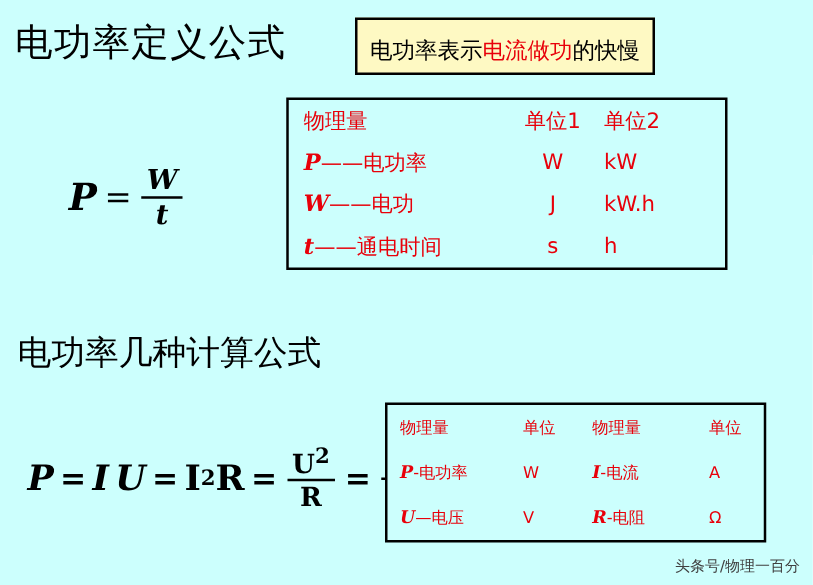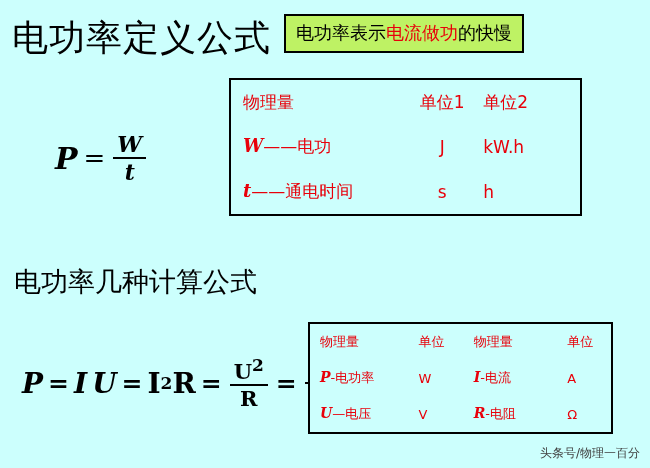--- a/index.html
+++ b/index.html
@@ -18,37 +18,37 @@
     width: 650px;
     height: 468px;
     background: #ccfffd;
     box-sizing: border-box;
   }
   
   .title-main {
     position: absolute;
     left: 12px;
     top: 14px;
-    font-size: 36px;
+    font-size: 30px;
     color: #000000;
     font-family: "DejaVu Sans", sans-serif;
     font-weight: 400;
     letter-spacing: 1px;
     white-space: nowrap;
   }
   .title-box {
     position: absolute;
     left: 284px;
     top: 14px;
     border: 2px solid #000000;
-    padding: 5px 10px 6px 10px;
+    padding: 12px 10px 6px 10px;
     font-size: 18px;
     font-family: "DejaVu Sans", sans-serif;
     white-space: nowrap;
-    background: #bef264;
+    background: #fef9c3;
   }
   .title-box .red { color: #e8000a; }
   .title-box .blk { color: #000000; }
 
   
   .table-box-1 {
     position: absolute;
     left: 229px;
     top: 78px;
     width: 353px;
@@ -243,20 +243,25 @@
     </span>
   </div>
 
   <div class="table-box-1">
     <table class="tbl1">
       <tbody>
           <tr>
         <td class="c1">物理量</td>
         <td class="c2">单位1</td>
         <td class="c3">单位2</td>
+      </tr>
+      <tr>
+        <td class="c1"><span class="ital">P</span><span>——</span><span>电功率</span></td>
+        <td class="c2">W</td>
+        <td class="c3">kW</td>
       </tr>
       <tr>
         <td class="c1"><span class="ital">W</span><span>——</span><span>电功</span></td>
         <td class="c2">J</td>
         <td class="c3">kW.h</td>
       </tr>
       <tr>
         <td class="c1"><span class="ital">t</span><span>——</span><span>通电时间</span></td>
         <td class="c2">s</td>
         <td class="c3">h</td>

